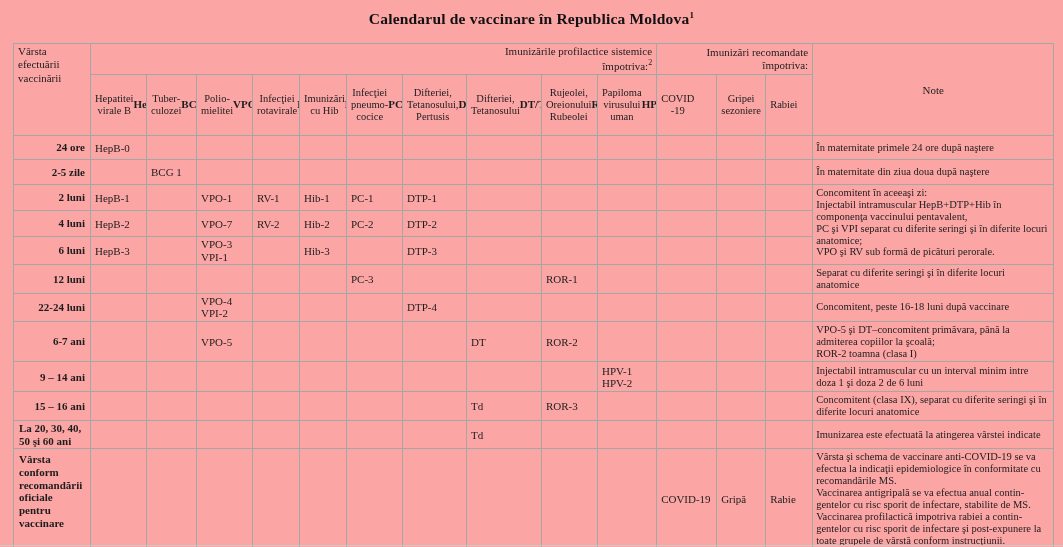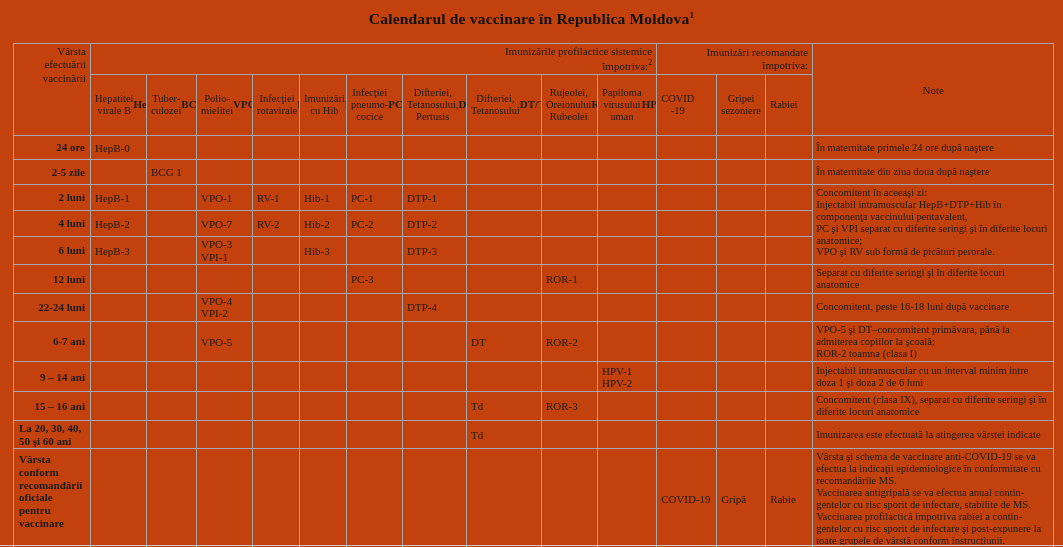--- a/index.html
+++ b/index.html
@@ -1,19 +1,19 @@
 <!DOCTYPE html>
 <html><head>
 <meta charset="utf-8">
 <style>
   html,body{margin:0;padding:0;background:#ffffff;}
   .page{
     position:relative;
     width:1063px;height:547px;
-    background:#c2410c;
+    background:#fca5a5;
     font-family:"Liberation Serif","DejaVu Serif",serif;
     color:#1d1d1d;
     overflow:hidden;
   }
   .page::after{
     content:"";position:absolute;left:0;right:0;bottom:1px;
     border-bottom:1px solid #c9c9c9;
   }
   .title{
     margin:0;padding-top:10px;
@@ -26,21 +26,21 @@
     border-collapse:collapse;table-layout:fixed;
     width:1040px;margin:15px 0 0 13px;
   }
   .cal th,.cal td{
     border:1px solid #a6a6a6;
     padding:1px 4px;
     font-size:11px;font-weight:normal;
     overflow:hidden;
   }
   
-  .age-head{vertical-align:top;text-align:right;line-height:1.2;padding-top:2px;}
+  .age-head{vertical-align:top;text-align:left;line-height:1.2;padding-top:2px;}
   .group-head{text-align:right;vertical-align:middle;line-height:1.2;font-size:11.5px;}
   .group-head sup{font-size:8px;}
   .note-head{text-align:center;vertical-align:middle;font-size:12px;}
   .vac-head{padding:2px 1px 1px 1px;vertical-align:top;}
   .hwrap{display:flex;flex-direction:row;justify-content:space-between;align-items:center;height:57px;}
   .vname{font-size:10.5px;line-height:1.13;text-align:center;white-space:pre-line;word-break:normal;}
   .vabbr{font-size:11px;font-weight:bold;line-height:1;padding-bottom:1px;}
   
   .cal td.age{text-align:right;padding-right:5px;vertical-align:middle;line-height:1.15;font-weight:bold;}
   .cal td.age.left{text-align:left;padding-left:5px;}

